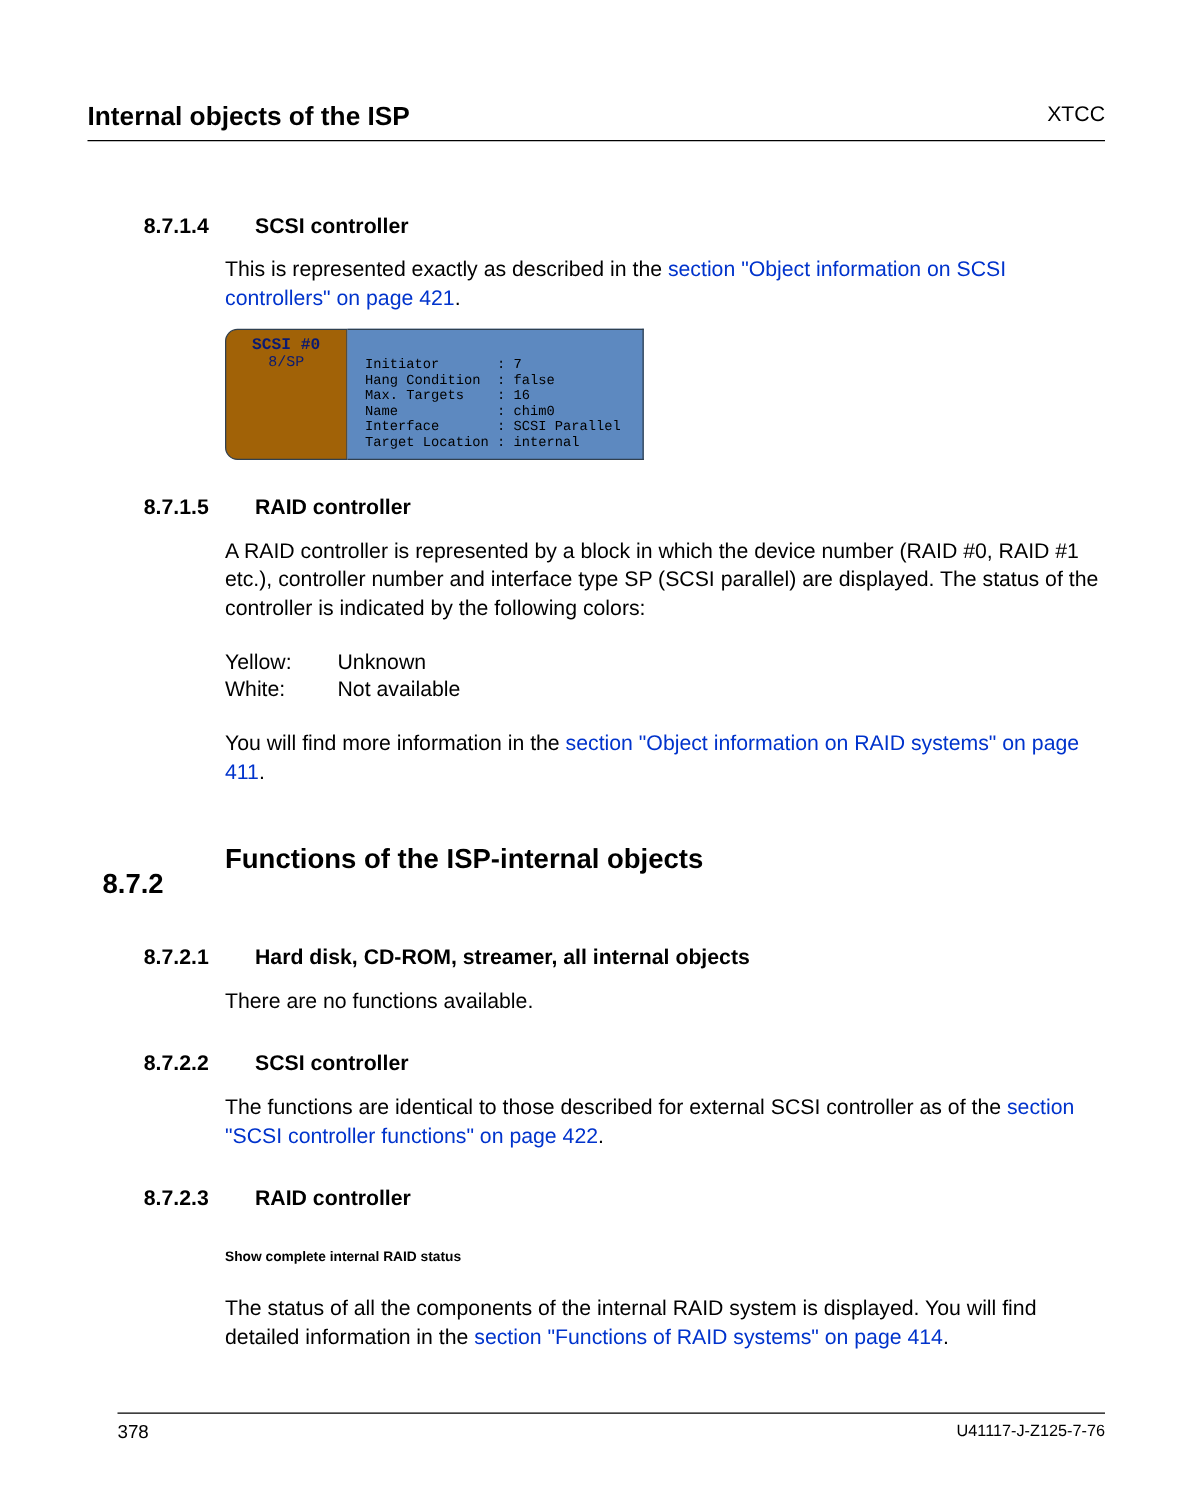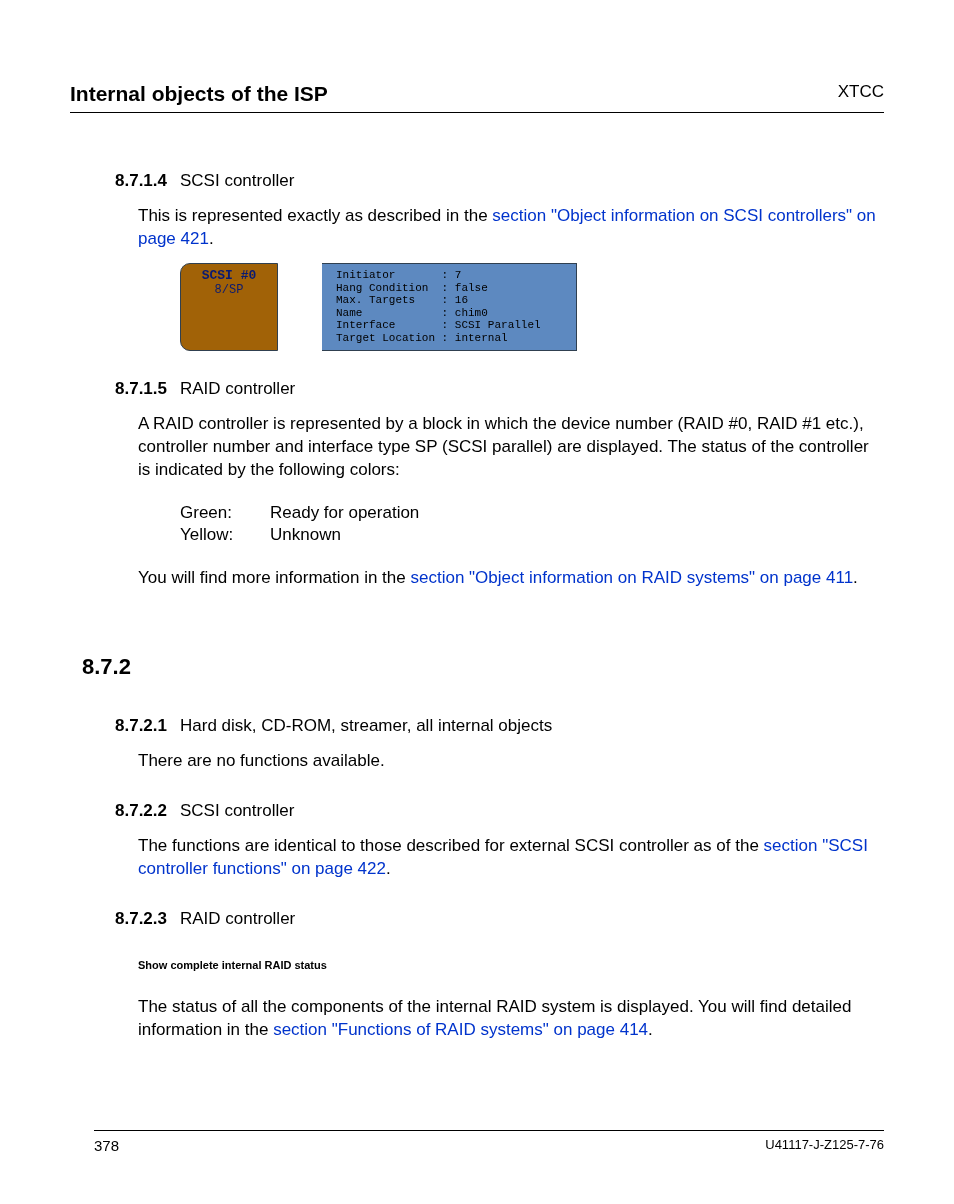--- a/index.html
+++ b/index.html
@@ -31,25 +31,25 @@
   }
   .sec-num-h2 {
     width: 110px;
     flex-shrink: 0;
     font-weight: bold;
     font-size: 22px;
     text-align: left;
     padding-left: 12px;
     margin-top: 20px;
   }
-  .sec-title { font-weight: normal; font-size: 17px; }
+  .sec-title { font-weight: bold; font-size: 17px; margin-left: 24px; }
   .sec-title-h2 { font-weight: bold; font-size: 22px; }
   .sec-title-h4 { font-weight: bold; font-size: 11px; }
   .body-block {
-    margin-left: 68px;
+    margin-left: 110px;
     font-size: 17px;
     line-height: 1.35;
     margin-bottom: 20px;
   }
   .body-block-tight { margin-bottom: 12px; }
   .link { color: #0033cc; }
   .status-list { margin-left: 110px; margin-bottom: 20px; }
   .status-row { display: flex; font-size: 17px; line-height: 1.35; }
   .status-label { width: 90px; flex-shrink: 0; }
   .figure {
@@ -70,29 +70,28 @@
     font-family: "Courier New", monospace;
     border: 1px solid #304050;
     border-radius: 10px 0 0 10px;
     position: relative;
   }
   .fig-tab .t1 { color: #0a1a72; font-weight: bold; font-size: 13px; }
   .fig-tab .t2 { color: #0a1a72; font-size: 12px; }
   .fig-panel {
     background: #5d89c0;
     border: 1px solid #304050;
-    width: 255px;
-    padding: 5px 8px 5px 14px;
+    width: 237px;
+    padding: 22px 8px 5px 14px;
     font-family: "Courier New", monospace;
     font-size: 11px;
     color: #000;
     line-height: 1.15;
     border-left: none;
     white-space: pre;
-    margin-left: 44px;
   }
   .gap-before-h2 { margin-top: 44px; margin-bottom: 36px; }
   .gap-sm { margin-bottom: 28px; }
   .gap-xs { margin-bottom: 18px; }
   .sub-gap { margin-top: 24px; }
   .footer {
     position: absolute;
     left: 70px;
     right: 70px;
     bottom: 50px;
@@ -135,35 +134,36 @@
 </div>
 
 <div class="section">
   <div class="sec-num">8.7.1.5</div>
   <div class="sec-title">RAID controller</div>
 </div>
 <div class="body-block">A RAID controller is represented by a block in which the device number (RAID #0, RAID #1 etc.), controller number and interface type SP (SCSI parallel) are displayed. The status of the controller is indicated by the following colors:</div>
 
 <div class="status-list">
   <div class="status-row">
-    <div class="status-label">Green:</div>
-    <div>Ready for operation</div>
+    <div class="status-label">Yellow:</div>
+    <div>Unknown</div>
   </div>
   <div class="status-row">
-    <div class="status-label">Yellow:</div>
-    <div>Unknown</div>
+    <div class="status-label">White:</div>
+    <div>Not available</div>
   </div>
 </div>
 
 <div class="body-block">
   <span>You will find more information in the </span><span class="link">section "Object information on RAID systems" on page 411</span><span>.</span>
 </div>
 
 <div class="section gap-before-h2">
   <div class="sec-num-h2">8.7.2</div>
+  <div class="sec-title-h2">Functions of the ISP-internal objects</div>
 </div>
 
 <div class="section">
   <div class="sec-num">8.7.2.1</div>
   <div class="sec-title">Hard disk, CD-ROM, streamer, all internal objects</div>
 </div>
 <div class="body-block gap-sm">There are no functions available.</div>
 
 <div class="section">
   <div class="sec-num">8.7.2.2</div>

